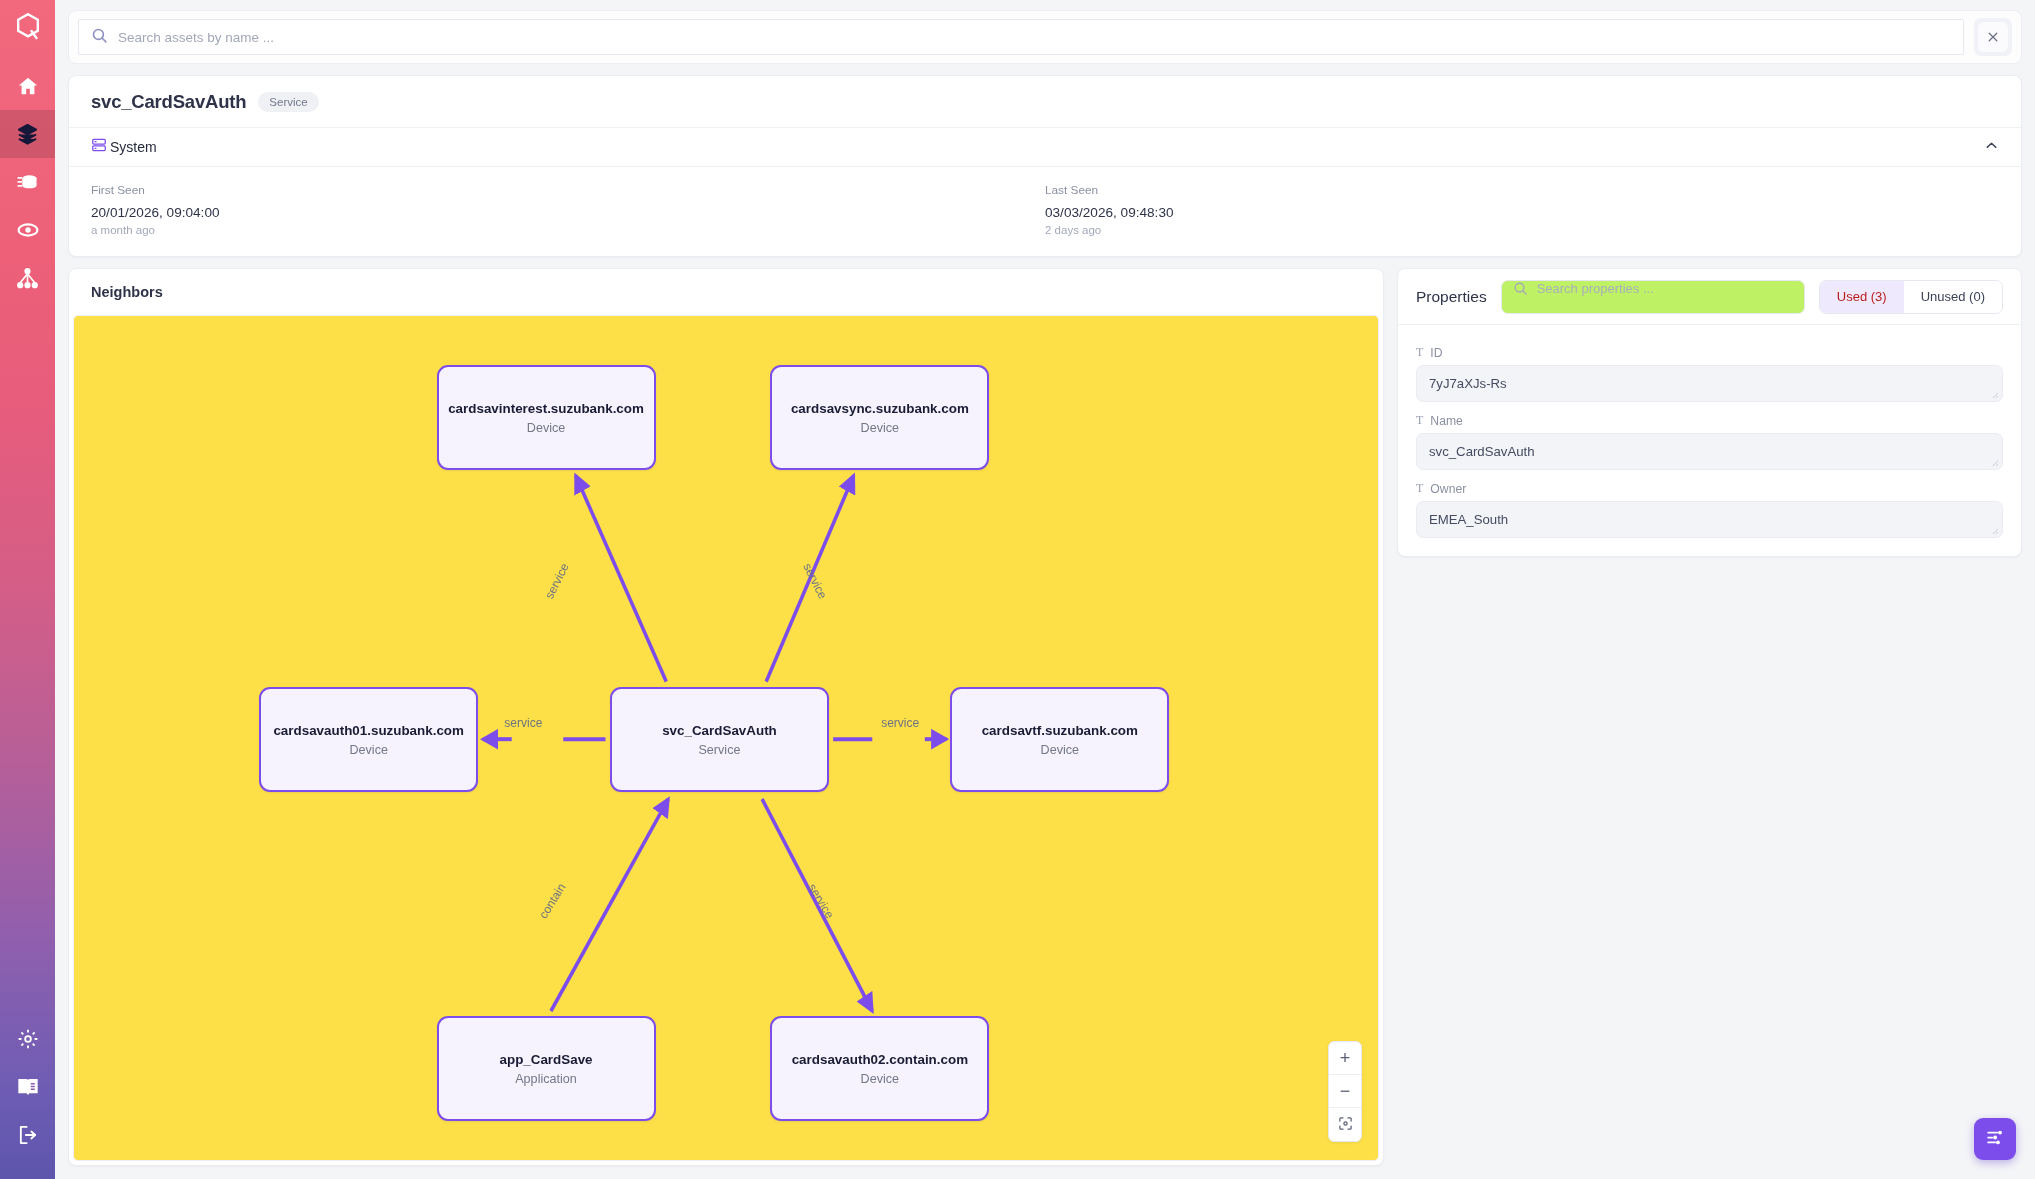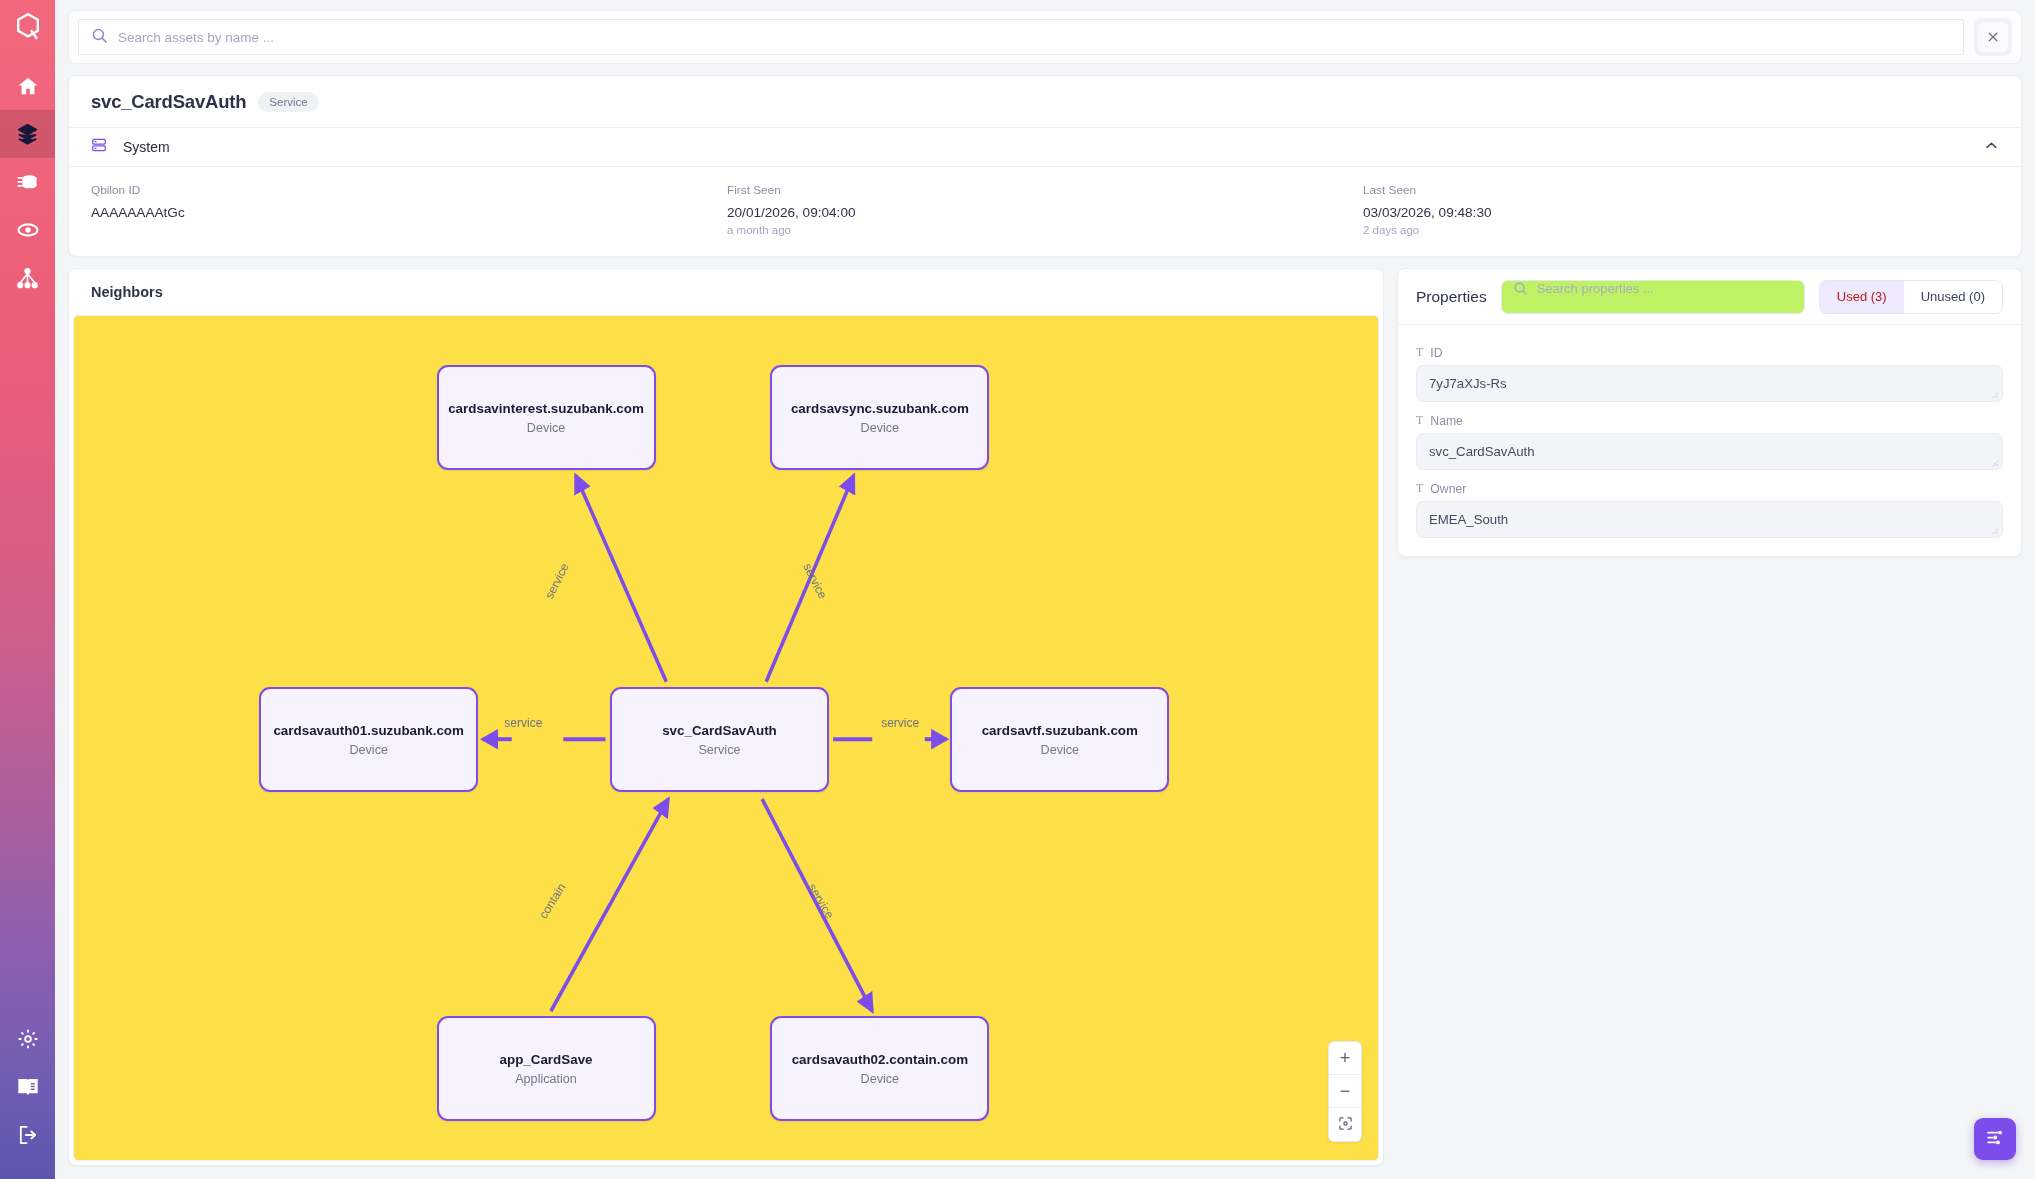--- a/index.html
+++ b/index.html
@@ -90,21 +90,21 @@
   .asset-title { font-size: 18.5px; font-weight: 700; color: #2f3349; letter-spacing: -0.2px; }
   .asset-badge {
     background: #f0f1f5; color: #72788c; font-size: 11.5px;
     padding: 4px 11px; border-radius: 11px;
   }
   .assetcard-section {
     height: 39px; display: flex; align-items: center; padding: 0 22px;
     border-bottom: 1px solid #eef0f4; justify-content: space-between;
     cursor: pointer;
   }
-  .section-left { display: flex; align-items: center; gap: 16px; }
+  .section-left { display: flex; align-items: center; gap: 3px; }
   .section-title { font-size: 14px; color: #272b3d; }
   .assetcard-body {
     display: flex; padding: 16px 22px 20px 22px;
   }
   .field { flex: 1; }
   .field-label { font-size: 11.8px; color: #8b90a3; margin-bottom: 8px; }
   .field-value { font-size: 13.6px; color: #2f3349; }
   .field-sub { font-size: 11.5px; color: #a4a9ba; margin-top: 4px; }
 
   
@@ -353,24 +353,20 @@
             <span class="section-title">System</span>
           </div>
           <span>
             <svg width="15" height="15" viewBox="0 0 24 24" fill="none" stroke="#3b4256" stroke-width="2.2" stroke-linecap="round" stroke-linejoin="round">
               <path d="M5 15 L12 8.4 L19 15"></path>
             </svg>
           </span>
         </div>
         <div class="assetcard-body">
           <div class="field">
-            <div class="field-label">Qbilon ID</div>
-            <div class="field-value">AAAAAAAAtGc</div>
-          </div>
-          <div class="field">
             <div class="field-label">First Seen</div>
             <div class="field-value">20/01/2026, 09:04:00</div>
             <div class="field-sub">a month ago</div>
           </div>
           <div class="field">
             <div class="field-label">Last Seen</div>
             <div class="field-value">03/03/2026, 09:48:30</div>
             <div class="field-sub">2 days ago</div>
           </div>
         </div>

